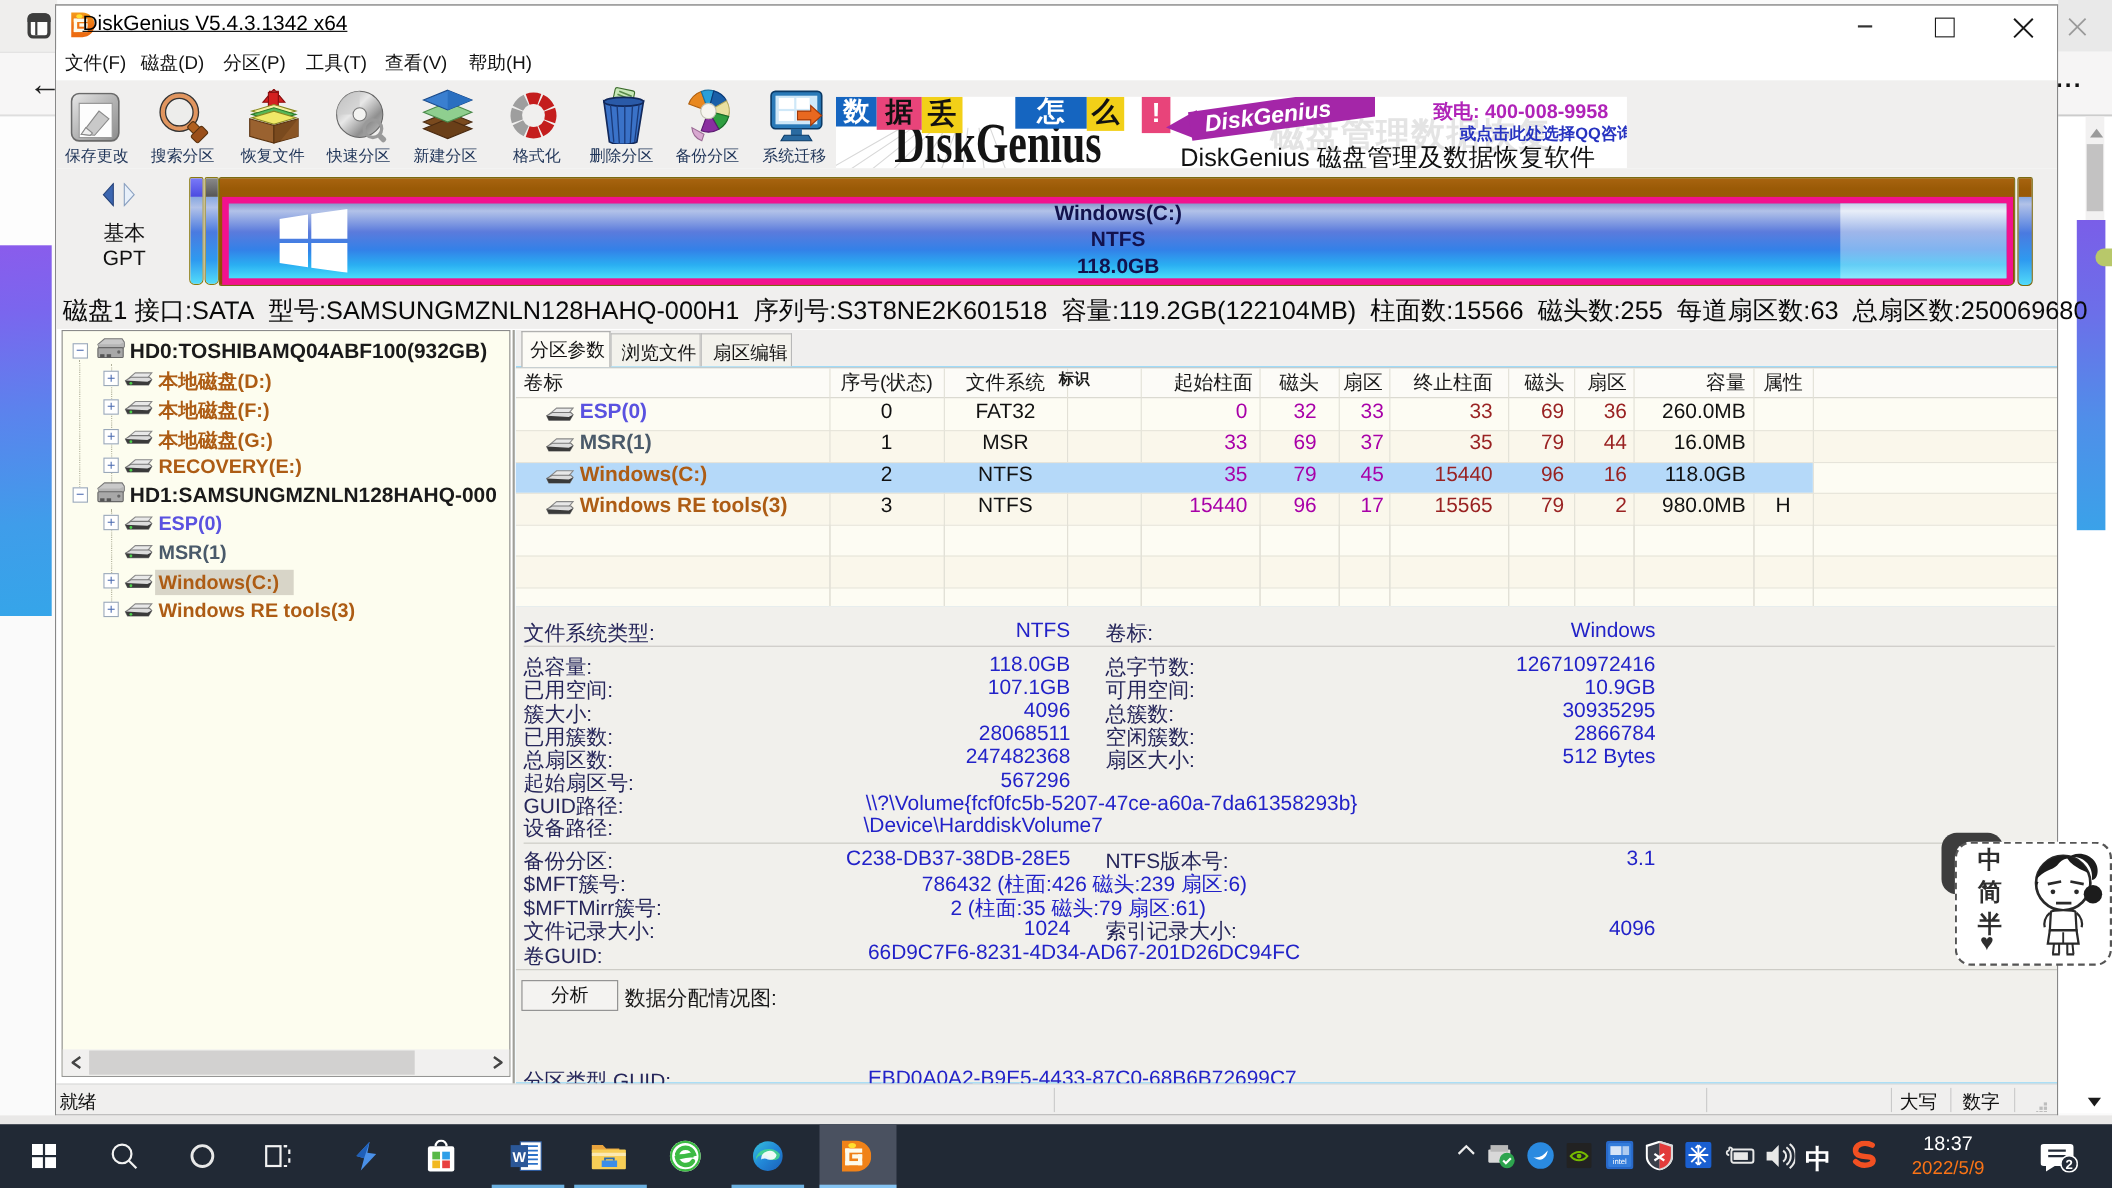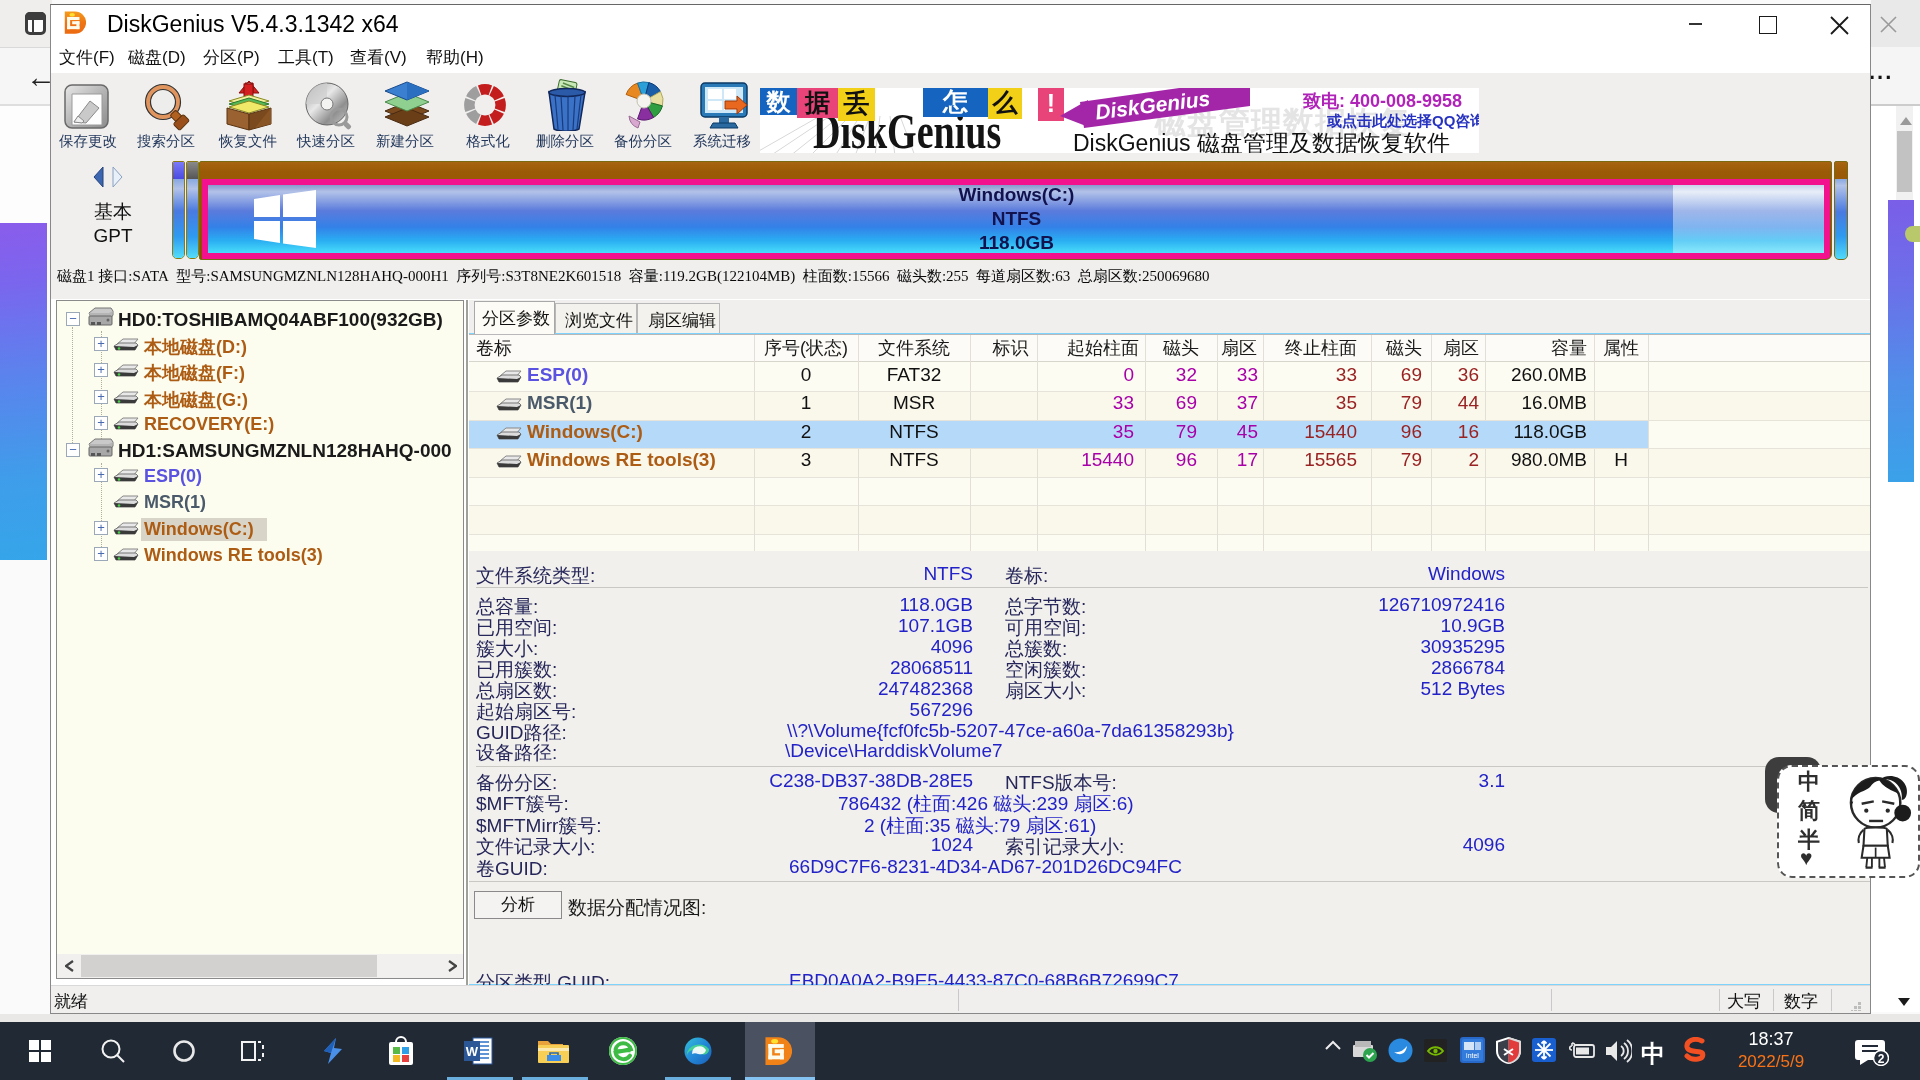--- a/index.html
+++ b/index.html
@@ -51,21 +51,21 @@
     <path d="M3 1 H14 A11.6 11.6 0 0 1 14 25.2 H3 Z" fill="url(#dgb)"></path>
     <ellipse cx="11" cy="4.6" rx="3" ry="2" fill="#ffdf30"></ellipse>
     <g fill="#fdfbec">
       <rect x="5.5" y="7" width="13.4" height="3.3"></rect>
       <rect x="5.5" y="7" width="3.3" height="13.2"></rect>
       <rect x="5.5" y="16.9" width="13.4" height="3.3"></rect>
       <rect x="15.6" y="11.6" width="3.3" height="8.6"></rect>
       <rect x="11" y="11.6" width="7.9" height="3.3"></rect>
     </g>
   </svg>
-  <div class="abs" style="left:56px;top:6px;font-size:23px;color:#000;">DiskGenius V5.4.3.1342 x64</div>
+  <div class="abs" style="left:24px;top:6px;font-size:19px;color:#000;text-decoration:underline;">DiskGenius V5.4.3.1342 x64</div>
   <div class="abs" style="left:1638px;top:18px;width:13px;height:2px;background:#333;"></div>
   <div class="abs" style="left:1708px;top:11px;width:18px;height:18px;border:1.8px solid #1a1a1a;"></div>
   <svg class="abs" style="left:1779px;top:11px;" width="19" height="19">
         <path d="M1 1 L18 18 M18 1 L1 18" stroke="#1a1a1a" stroke-width="1.8"></path>
       </svg>
 
   <div class="abs" style="left:0;top:40px;width:1819px;height:28px;background:#fff;font-size:17px;color:#111;">
     <span class="abs" style="left:8px;top:1px;">文件(F)</span>
     <span class="abs" style="left:77px;top:1px;">磁盘(D)</span>
     <span class="abs" style="left:152px;top:1px;">分区(P)</span>
@@ -235,21 +235,21 @@
         <path d="M0 9 L26 5 L26 27 L0 27 Z M29 4.5 L62 0 L62 27 L29 27 Z M0 31 L26 31 L26 53 L0 49 Z M29 31 L62 31 L62 58 L29 53.5 Z" fill="#fff"></path>
       </svg>
       <div class="abs" style="left:0;top:22px;width:1633px;text-align:center;font-size:19px;font-weight:700;color:#12124e;">Windows(C:)</div>
       <div class="abs" style="left:0;top:46px;width:1633px;text-align:center;font-size:19px;font-weight:700;color:#12124e;">NTFS</div>
       <div class="abs" style="left:0;top:70px;width:1633px;text-align:center;font-size:19px;font-weight:700;color:#12124e;">118.0GB</div>
     </div>
 
     <div class="abs" style="left:1783px;top:8px;width:14px;height:99px;border:1px solid #7a6a10;border-radius:2px 2px 5px 5px;overflow:hidden;background:linear-gradient(180deg,#a86410 0%,#9a5a06 10%,#8a4e02 100%);">
       <div class="abs" style="left:0;top:17px;width:13px;height:82px;background:linear-gradient(180deg,#88a8e0 0%,#b2c2e8 8%,#4a7ae0 40%,#2e9af0 70%,#55e0fa 100%);"></div>
     </div>
-    <div class="abs" style="left:6px;top:114px;font-size:15px;color:#0a0a0a;white-space:nowrap;font-family:Liberation Serif, serif;">磁盘1 接口:SATA&nbsp; 型号:SAMSUNGMZNLN128HAHQ-000H1&nbsp; 序列号:S3T8NE2K601518&nbsp; 容量:119.2GB(122104MB)&nbsp; 柱面数:15566&nbsp; 磁头数:255&nbsp; 每道扇区数:63&nbsp; 总扇区数:250069680</div>
+    <div class="abs" style="left:6px;top:114px;font-size:23px;color:#0a0a0a;white-space:nowrap;">磁盘1 接口:SATA&nbsp; 型号:SAMSUNGMZNLN128HAHQ-000H1&nbsp; 序列号:S3T8NE2K601518&nbsp; 容量:119.2GB(122104MB)&nbsp; 柱面数:15566&nbsp; 磁头数:255&nbsp; 每道扇区数:63&nbsp; 总扇区数:250069680</div>
   </div>
 
   <div class="abs" id="treepanel" style="left:5px;top:295px;width:408px;height:679px;background:#fdfdef;border:1px solid #8a8a8a;font-weight:700;font-size:18px;">
     <div class="abs" style="left:15px;top:26px;width:1px;height:126px;border-left:1px dotted #b0b09a;"></div>
     <div class="abs" style="left:44px;top:30px;width:1px;height:118px;border-left:1px dotted #b0b09a;"></div>
     <div class="abs" style="left:44px;top:162px;width:1px;height:92px;border-left:1px dotted #b0b09a;"></div>
     <div class="abs" style="left:9px;top:11px;width:14px;height:14px;border:1px solid #9aa8b8;background:#fff;color:#4a6ab0;font-size:13px;line-height:12px;text-align:center;font-weight:400;">−</div>
     <svg class="abs" style="left:30px;top:6px;" width="28" height="22" viewBox="0 0 28 22">
           <path d="M2 6 L8 1 H24 L26 4 V8 L24 11 H4 Z" fill="#c9c9c9" stroke="#777"></path>
           <path d="M2 6 H22 L26 4 L24 11 H4 Z" fill="#b5b5b5"></path>
@@ -366,21 +366,21 @@
       <div class="abs" style="left:748px;top:0;width:1px;height:217px;background:#e2e0d6;"></div>
       <div class="abs" style="left:794px;top:0;width:1px;height:217px;background:#e2e0d6;"></div>
       <div class="abs" style="left:902px;top:0;width:1px;height:217px;background:#e2e0d6;"></div>
       <div class="abs" style="left:962px;top:0;width:1px;height:217px;background:#e2e0d6;"></div>
       <div class="abs" style="left:1016px;top:0;width:1px;height:217px;background:#e2e0d6;"></div>
       <div class="abs" style="left:1125px;top:0;width:1px;height:217px;background:#e2e0d6;"></div>
       <div class="abs" style="left:1179px;top:0;width:1px;height:217px;background:#e2e0d6;"></div>
       <div class="abs" style="left:7px;top:1px;font-size:18px;color:#1a1a1a;">卷标</div>
       <div class="abs" style="left:285px;top:1px;width:104px;text-align:center;font-size:18px;color:#1a1a1a;">序号(状态)</div>
       <div class="abs" style="left:389px;top:1px;width:112px;text-align:center;font-size:18px;color:#1a1a1a;">文件系统</div>
-      <div class="abs" style="left:508px;top:1px;width:67px;text-align:center;font-size:18px;color:#1a1a1a;">标识</div>
+      <div class="abs" style="left:474px;top:1px;width:67px;text-align:center;font-size:14px;color:#1a1a1a;font-weight:bold;">标识</div>
       <div class="abs" style="left:568px;top:1px;width:102px;text-align:right;font-size:18px;color:#1a1a1a;">起始柱面</div>
       <div class="abs" style="left:676px;top:1px;width:54px;text-align:right;font-size:18px;color:#1a1a1a;">磁头</div>
       <div class="abs" style="left:748px;top:1px;width:40px;text-align:right;font-size:18px;color:#1a1a1a;">扇区</div>
       <div class="abs" style="left:794px;top:1px;width:94px;text-align:right;font-size:18px;color:#1a1a1a;">终止柱面</div>
       <div class="abs" style="left:902px;top:1px;width:51px;text-align:right;font-size:18px;color:#1a1a1a;">磁头</div>
       <div class="abs" style="left:962px;top:1px;width:48px;text-align:right;font-size:18px;color:#1a1a1a;">扇区</div>
       <div class="abs" style="left:1016px;top:1px;width:102px;text-align:right;font-size:18px;color:#1a1a1a;">容量</div>
       <div class="abs" style="left:1125px;top:1px;width:54px;text-align:center;font-size:18px;color:#1a1a1a;">属性</div>
       <svg class="abs" style="left:27px;top:35px;" width="26" height="16" viewBox="0 0 26 16">
             <path d="M4 6 L10 1 H25 L20 7 Z" fill="#e8e8e8" stroke="#888"></path>

